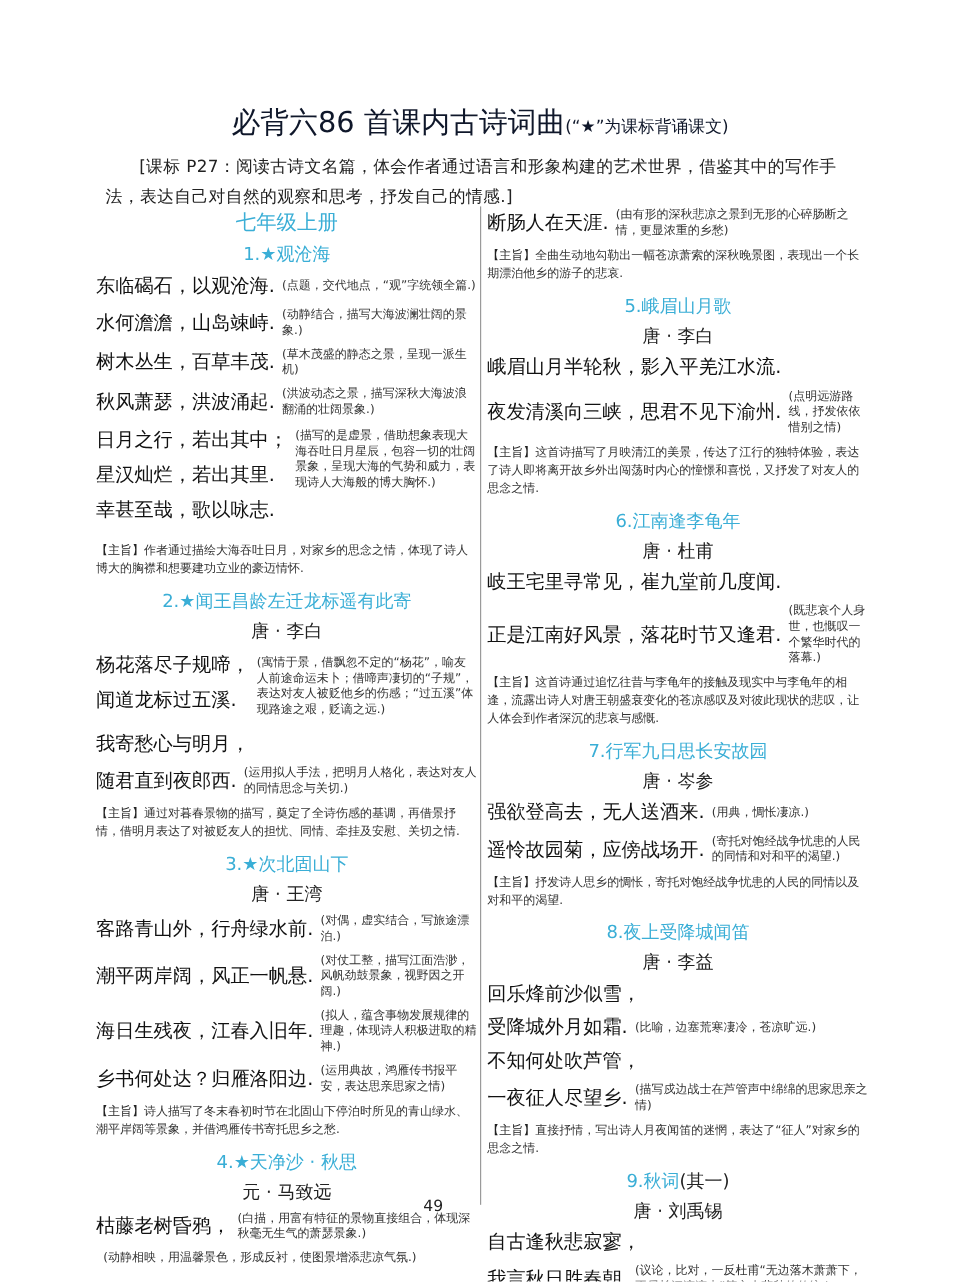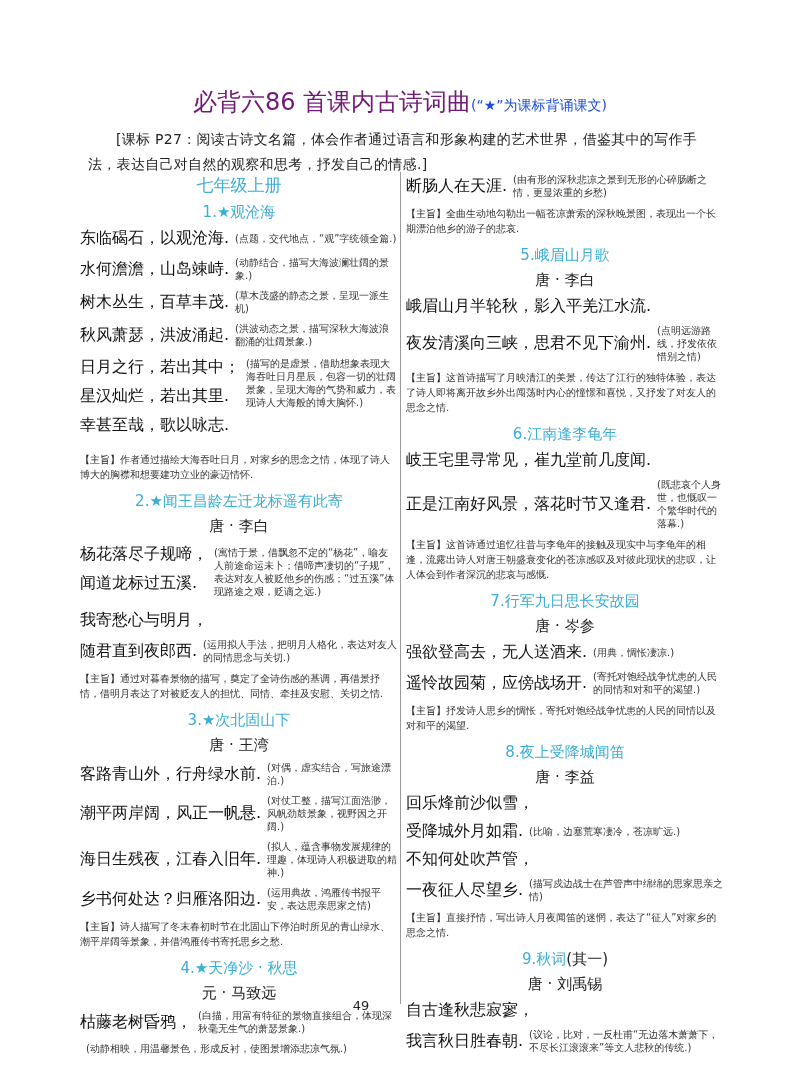--- a/index.html
+++ b/index.html
@@ -4,22 +4,22 @@
 <style>
   html, body { margin:0; padding:0; }
   body {
     width:800px; height:1068px; background:#ffffff; position:relative; overflow:hidden;
     font-family: "DejaVu Sans", "Liberation Sans", sans-serif; color:#1a1a1a;
   }
   .page-title {
     position:absolute; left:0; top:86px; width:800px; text-align:center;
     white-space:nowrap;
   }
-  .page-title .main { color:#701a75; font-size:24px; }
-  .page-title .sub { color:#1d4ed8; font-size:14px; }
+  .page-title .main { color:#0f172a; font-size:24px; }
+  .page-title .sub { color:#0f172a; font-size:14px; }
   .standard {
     position:absolute; left:88px; top:127px; width:630px;
     font-size:14px; line-height:25px; color:#222; letter-spacing:0.3px;
   }
   .standard .indent { display:inline-block; width:28px; }
   .col { position:absolute; top:170px; }
   .col-left { left:80px; width:318px; }
   .col-right { left:406px; width:318px; }
   .divider { position:absolute; left:400px; top:172px; width:1px; height:832px; background:#9a9a9a; }
 
@@ -154,20 +154,21 @@
       </div>
     <div class="line-row">
         <span class="verse">夜发清溪向三峡，思君不见下渝州.</span>
         <span class="note">(点明远游路线，抒发依依惜别之情)</span>
       </div>
     <div class="theme"><span class="tag">【主旨】</span><span>这首诗描写了月映清江的美景，传达了江行的独特体验，表达了诗人即将离开故乡外出闯荡时内心的憧憬和喜悦，又抒发了对友人的思念之情.</span></div>
   </section>
 
   <section>
     <div class="poem-title">6.江南逢李龟年</div>
+    <div class="author">唐 · 杜甫</div>
     <div class="line-row">
         <span class="verse">岐王宅里寻常见，崔九堂前几度闻.</span>
       </div>
     <div class="line-row">
         <span class="verse">正是江南好风景，落花时节又逢君.</span>
         <span class="note">(既悲哀个人身世，也慨叹一个繁华时代的落幕.)</span>
       </div>
     <div class="theme"><span class="tag">【主旨】</span><span>这首诗通过追忆往昔与李龟年的接触及现实中与李龟年的相逢，流露出诗人对唐王朝盛衰变化的苍凉感叹及对彼此现状的悲叹，让人体会到作者深沉的悲哀与感慨.</span></div>
   </section>
 

